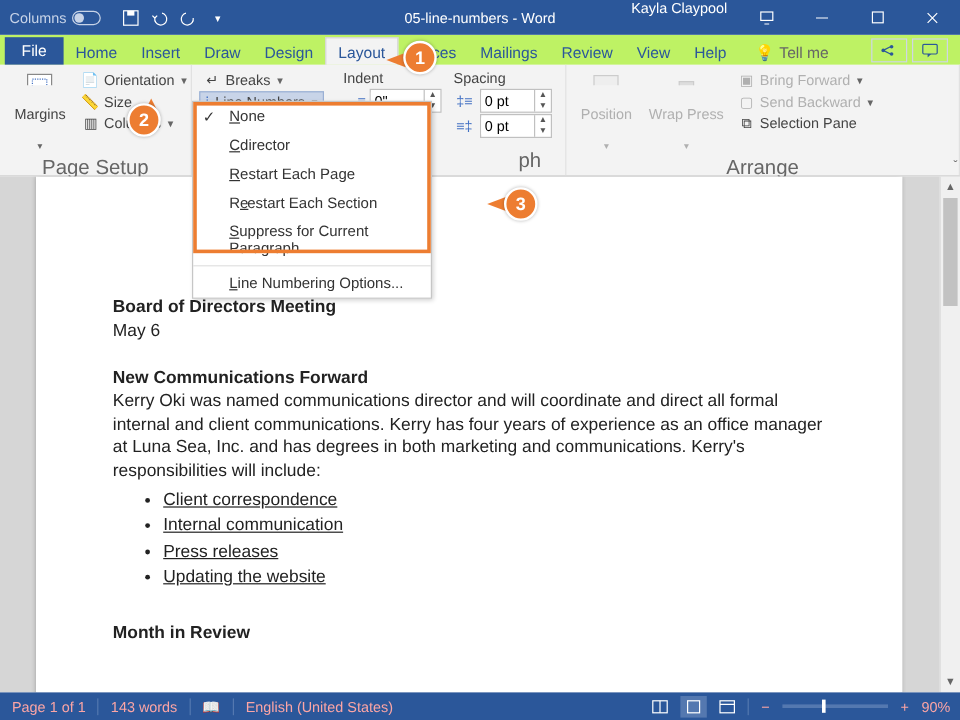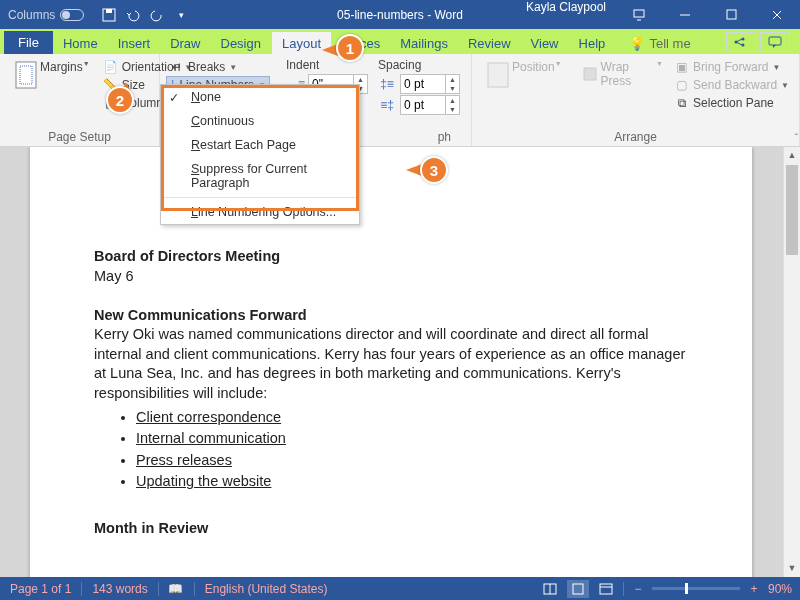--- a/index.html
+++ b/index.html
@@ -23,27 +23,27 @@
   .tab { padding:4px 10px 3px; color:#2b579a; cursor:pointer; }
   .tab.file { background:#2b579a; color:#fff; padding:4px 14px; }
   .tab.active { border:1px solid #d4d4d4; border-bottom:none; background:#f3f3f3; }
   .tellme { display:flex; align-items:center; gap:4px; color:#666; margin-left:4px; }
   .menubar-right { margin-left:auto; display:flex; gap:4px; padding:2px 6px; }
   .share-btn { width:30px; height:20px; border:1px solid #cfd6e5; display:flex; align-items:center; justify-content:center; }
 
   
   .ribbon { height:93px; background:#f3f3f3; border-bottom:1px solid #d4d4d4; display:flex; position:relative; font-size:12px; }
   .group { border-right:1px solid #e1e1e1; padding:4px 6px 2px; display:flex; flex-direction:column; justify-content:space-between; }
-  .group-label { text-align:center; color:#666; font-size:12px; padding-top:2px; position:relative; }
+  .group-label { text-align:center; color:#666; font-size:17px; padding-top:2px; position:relative; }
   .rbtn { display:flex; align-items:center; gap:4px; padding:2px 4px; color:#444; white-space:nowrap; cursor:pointer; }
   .rbtn.disabled { color:#b0b0b0; }
   .rbtn .caret { font-size:8px; color:#666; }
   .rbtn.active { background:#c8d4e8; border:1px solid #9ab0d4; padding:1px 3px; }
   .icon-box { width:14px; height:14px; display:inline-flex; align-items:center; justify-content:center; }
-  .big-btn { display:flex; flex-direction:row; gap:0; padding:2px 6px; color:#444; }
+  .big-btn { display:flex; flex-direction:column; align-items:center; gap:17px; padding:2px 6px; color:#444; }
   .big-btn.disabled { color:#b0b0b0; }
   .spin { display:flex; align-items:center; border:1px solid #c0c0c0; background:#fff; height:20px; }
   .spin input { width:44px; border:none; font-size:12px; padding:0 3px; outline:none; }
   .spin .arrows { width:14px; height:18px; border-left:1px solid #c0c0c0; display:flex; flex-direction:column; }
   .spin .arrows div { flex:1; font-size:7px; text-align:center; line-height:9px; color:#555; }
   .field-row { display:flex; align-items:center; gap:4px; margin:1px 0; }
   .field-icon { width:18px; text-align:center; color:#4472c4; }
 
   
   .dropdown { position:absolute; top:30px; left:160px; width:200px; background:#fff; border:1px solid #c6c6c6; box-shadow:2px 2px 4px rgba(0,0,0,.2); z-index:30; font-size:12.5px; }
@@ -299,22 +299,23 @@
           </div>
       </div>
     </div>
     <div class="group-label">Arrange</div>
   </div>
   <div style="position:absolute;right:2px;bottom:2px;font-size:10px;color:#666;cursor:pointer">ˇ</div>
 
   <div class="dropdown">
     <div class="dd-highlight"></div>
     <div class="dd-item"><span class="check">✓</span><u>N</u><span>one</span></div>
-    <div class="dd-item"><u>C</u><span>ontinuous</span></div>
+    <div class="dd-item"><u>C</u><span>director</span></div>
     <div class="dd-item"><u>R</u><span>estart Each Page</span></div>
+    <div class="dd-item">R<u>e</u><span style="margin-left:-1px">estart Each Section</span></div>
     <div class="dd-item"><u>S</u><span>uppress for Current Paragraph</span></div>
     <div class="dd-sep"></div>
     <div class="dd-item"><u>L</u><span>ine Numbering Options...</span></div>
   </div>
 </div>
 
 <div class="callout" style="top:34px;left:336px">1</div>
 <div class="callout-tail" style="top:44px;left:322px;border-top:6px solid transparent;border-bottom:6px solid transparent;border-right:16px solid #ed7d31"></div>
 <div class="callout" style="top:86px;left:106px">2</div>
 <div class="callout-tail" style="top:82px;left:120px;border-left:6px solid transparent;border-right:6px solid transparent;border-bottom:12px solid #ed7d31"></div>

